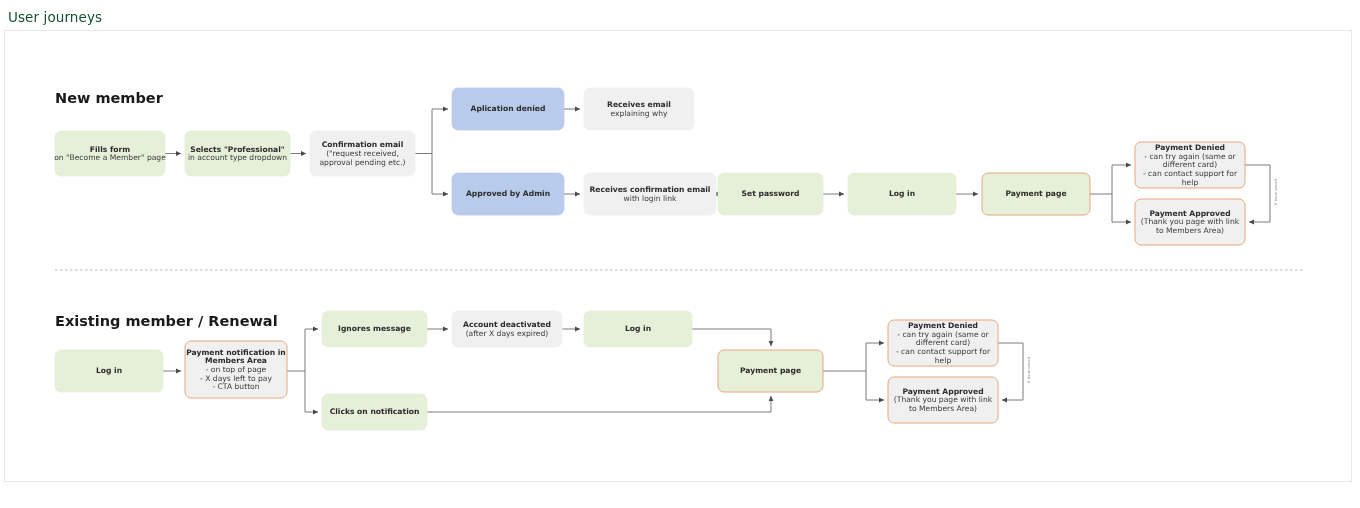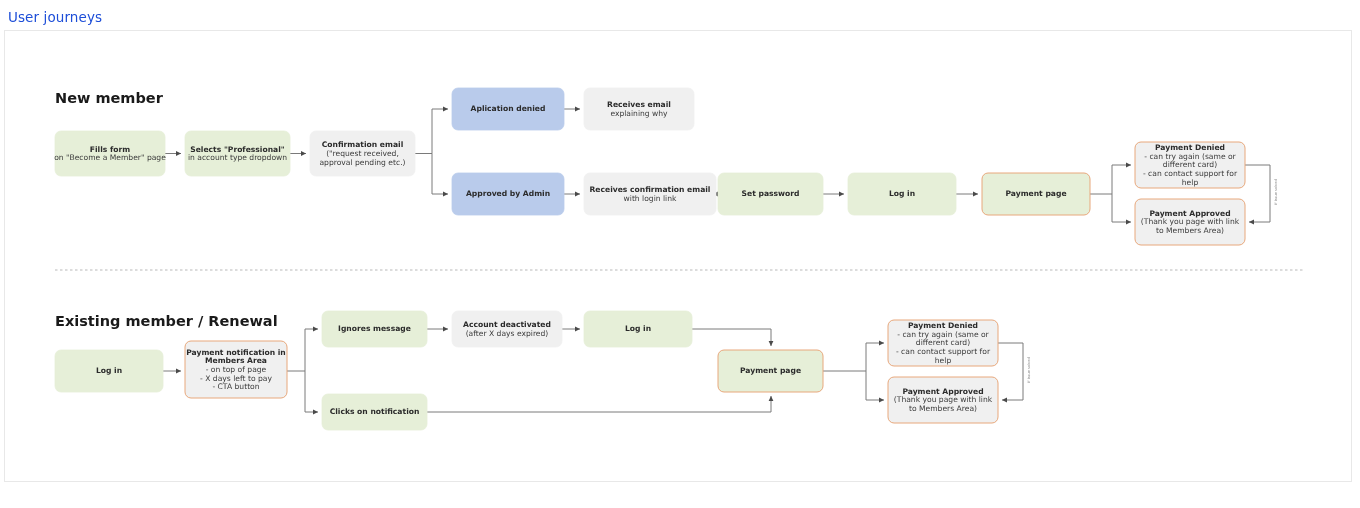--- a/index.html
+++ b/index.html
@@ -2,21 +2,21 @@
 <html><head>
 <meta charset="utf-8">
 <style>
   html,body{margin:0;padding:0;background:#ffffff;}
   body{
     width:1360px;height:508px;overflow:hidden;
     font-family:"DejaVu Sans","Liberation Sans",sans-serif;
     color:#333333;
   }
   #page-title{
-    font-size:13.5px;color:#1d4ed8;font-weight:400;
+    font-size:13.5px;color:#14532d;font-weight:400;
     padding:9px 0 0 8px;letter-spacing:.1px;
   }
   #canvas-frame{
     position:absolute;left:4px;top:30px;
     width:1348px;height:452px;
     border:1px solid #e8e8e8;background:#fff;
     box-sizing:border-box;
   }
   #diagram{position:absolute;left:0;top:0;width:1360px;height:508px;}
   .sec-title{font-weight:bold;font-size:14.5px;fill:#1a1a1a;}

